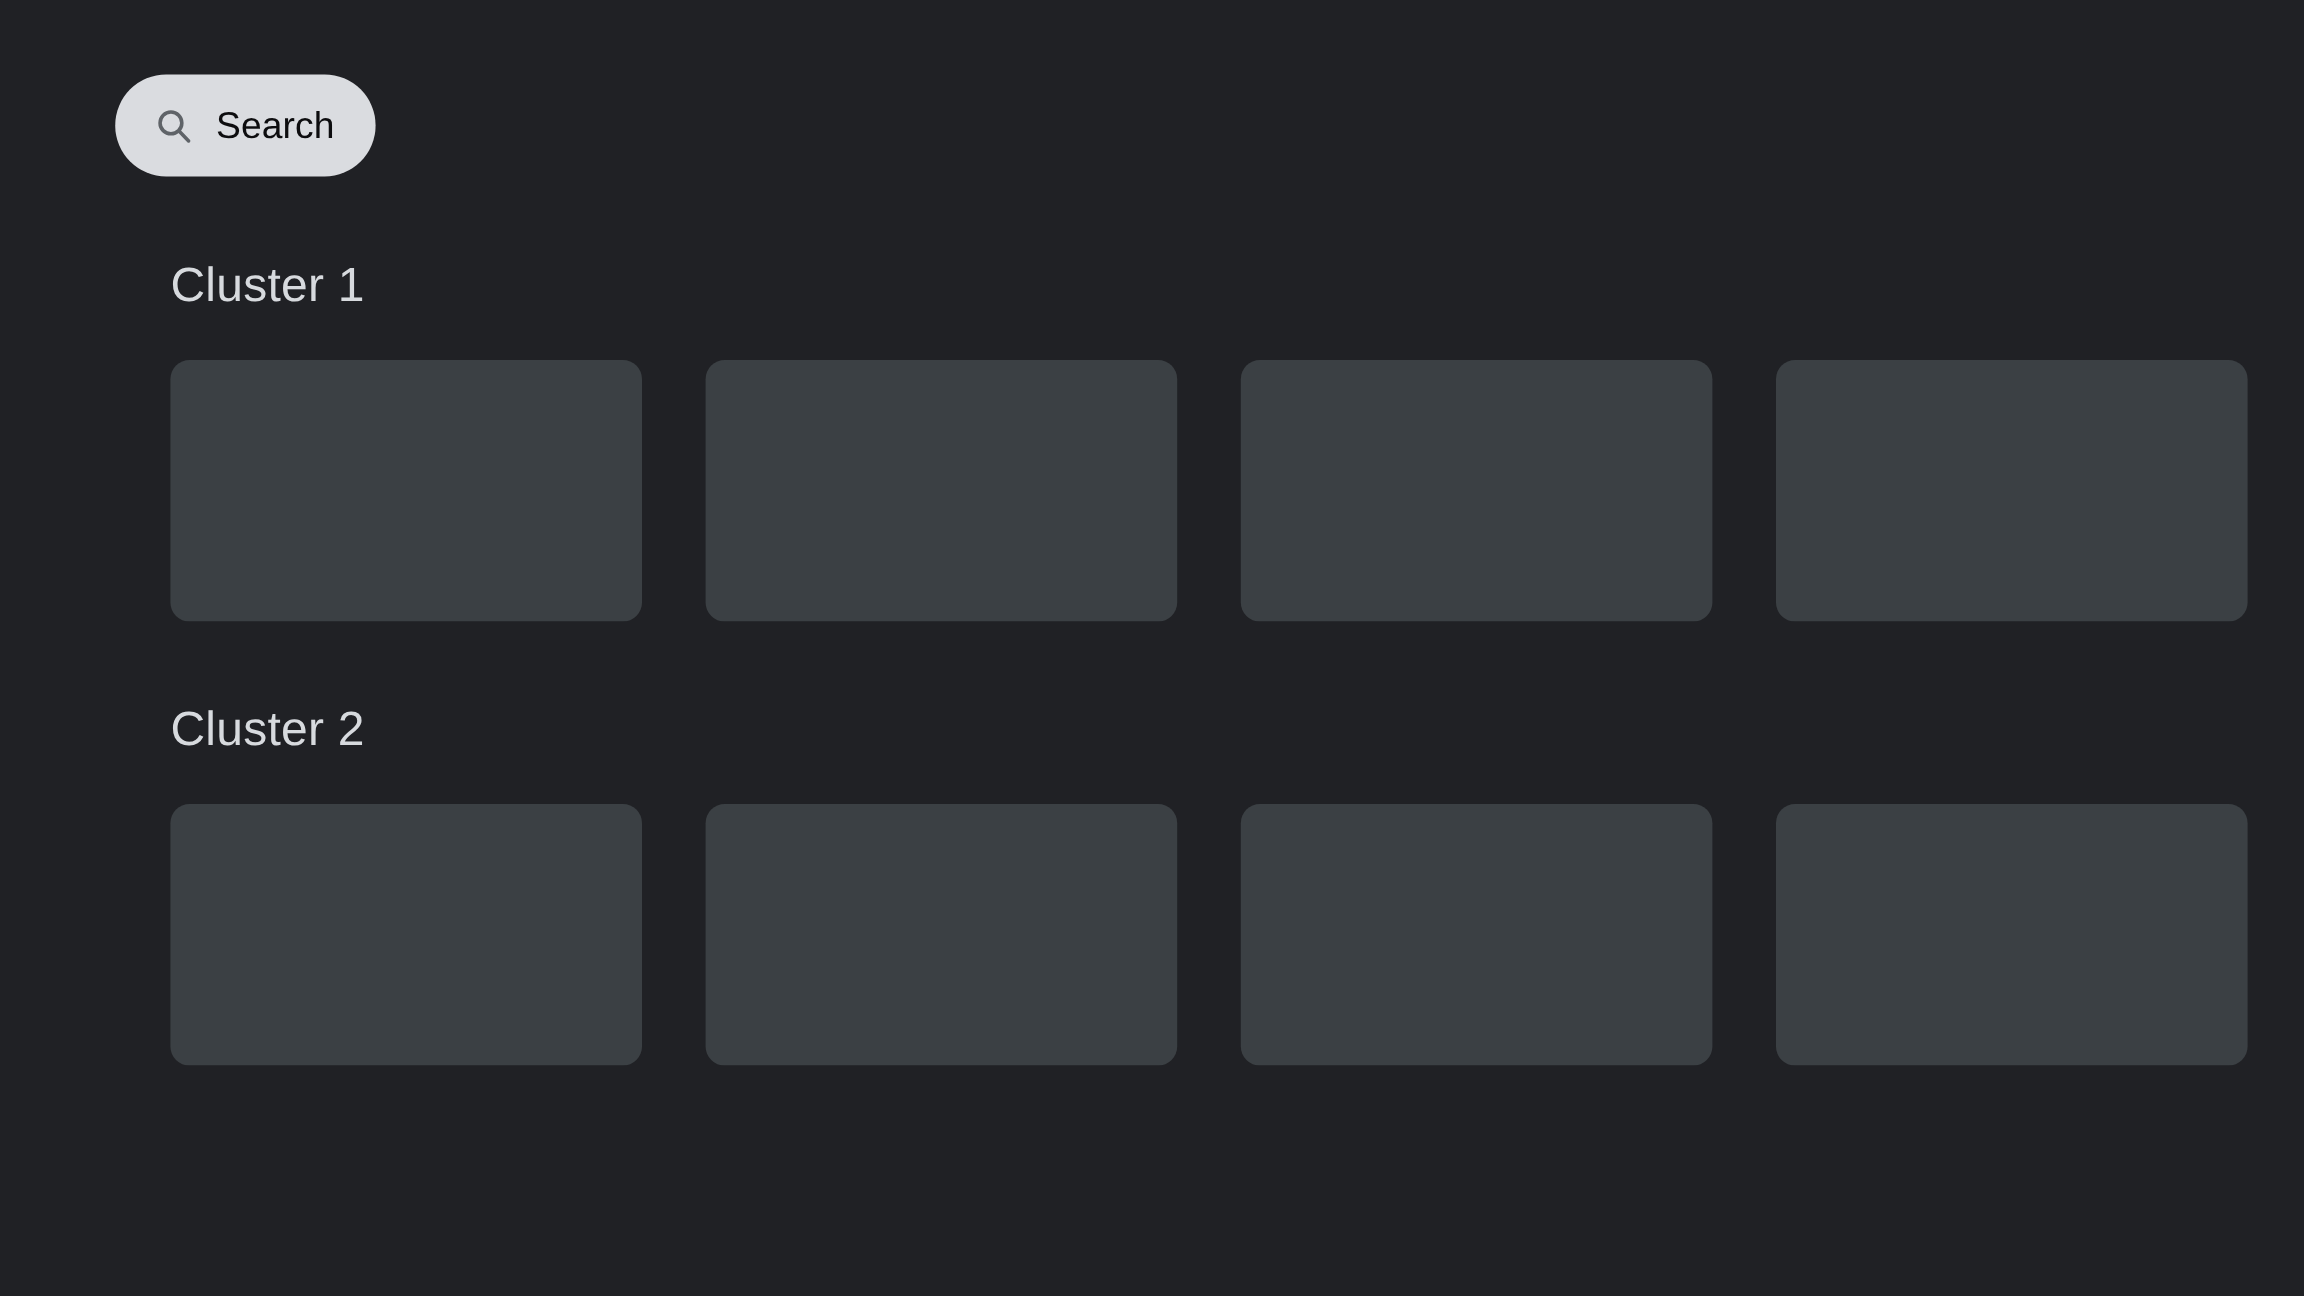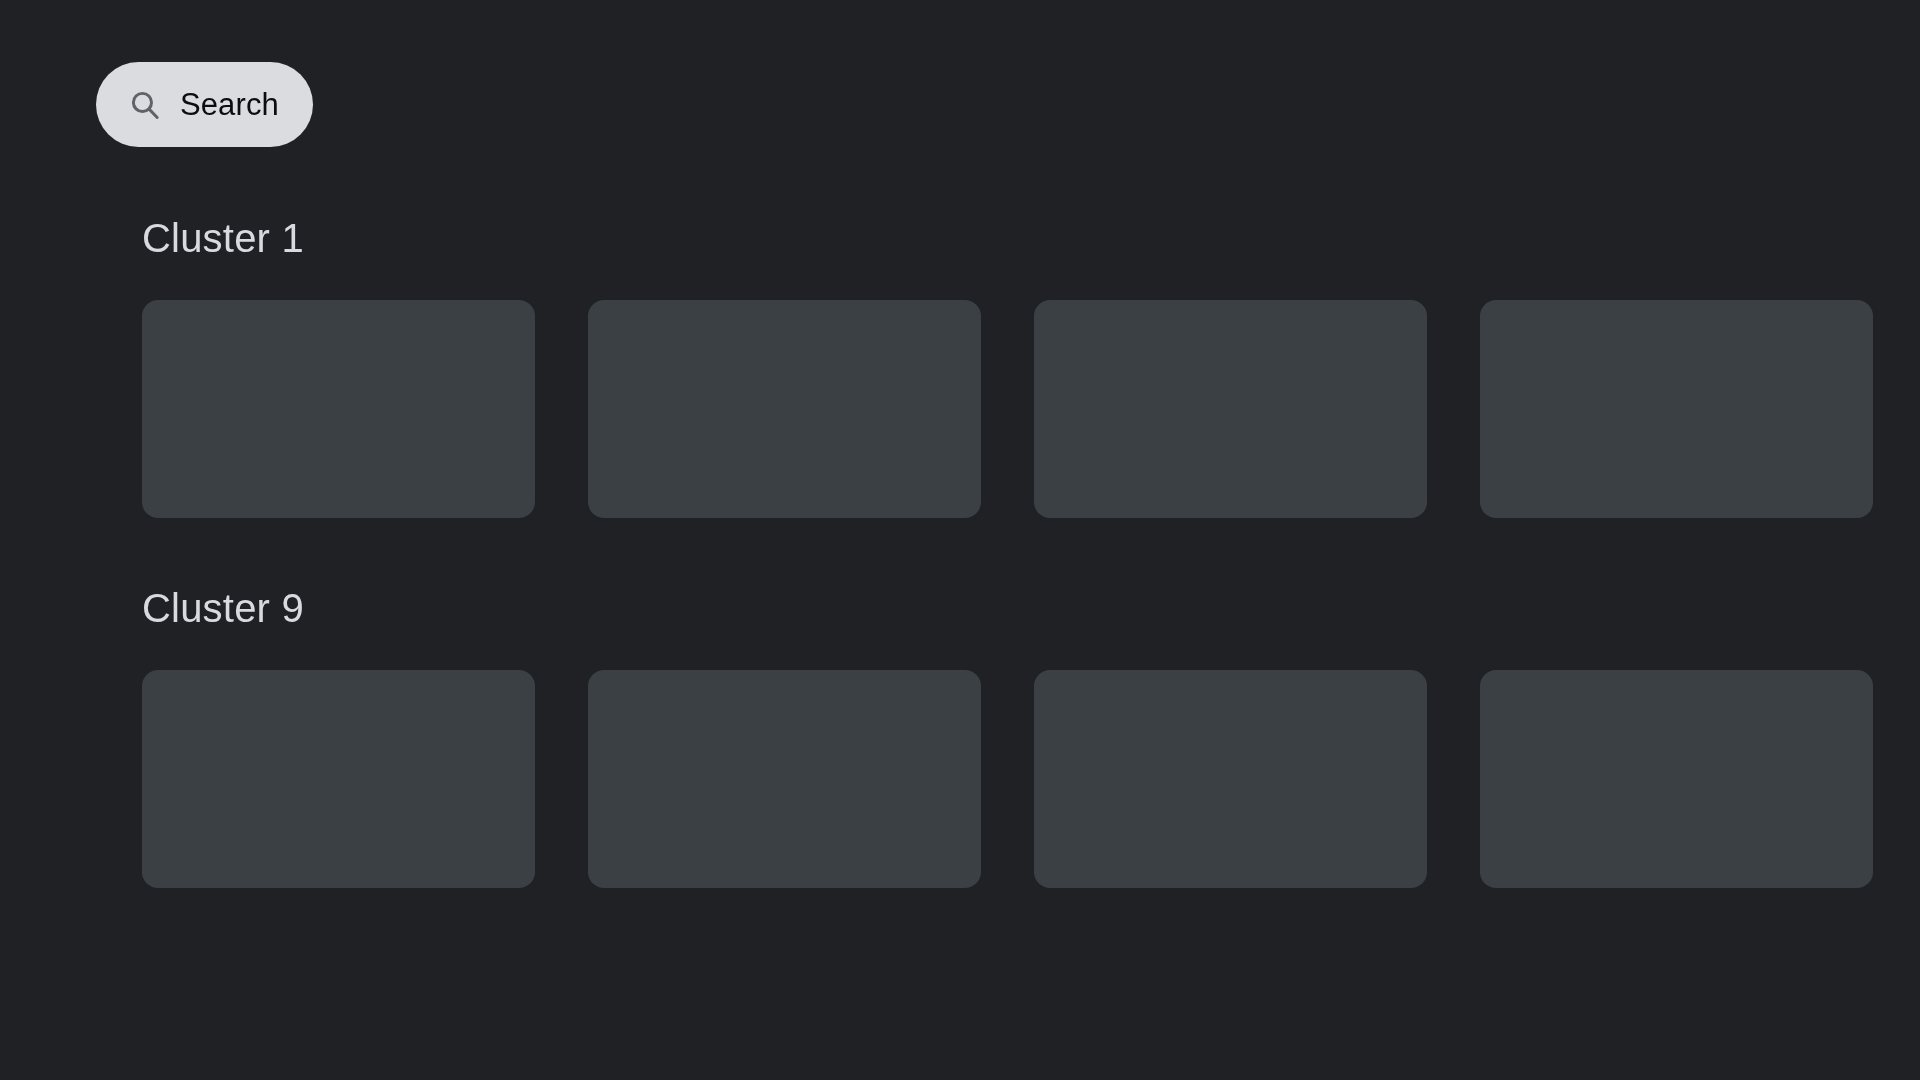--- a/index.html
+++ b/index.html
@@ -133,21 +133,21 @@
         <div class="card"></div>
         <div class="card"></div>
         <div class="card"></div>
         <div class="card"></div>
       </div>
     </section>
 
     <div class="spacer-1"></div>
 
     <section class="cluster cluster-2">
-      <h2 class="cluster-title">Cluster 9</h2>
+      <h2 class="cluster-title">Cluster 2</h2>
       <div class="card-row">
         <div class="card"></div>
         <div class="card"></div>
         <div class="card"></div>
         <div class="card"></div>
         <div class="card"></div>
       </div>
     </section>
 
     <div class="spacer-2"></div>

